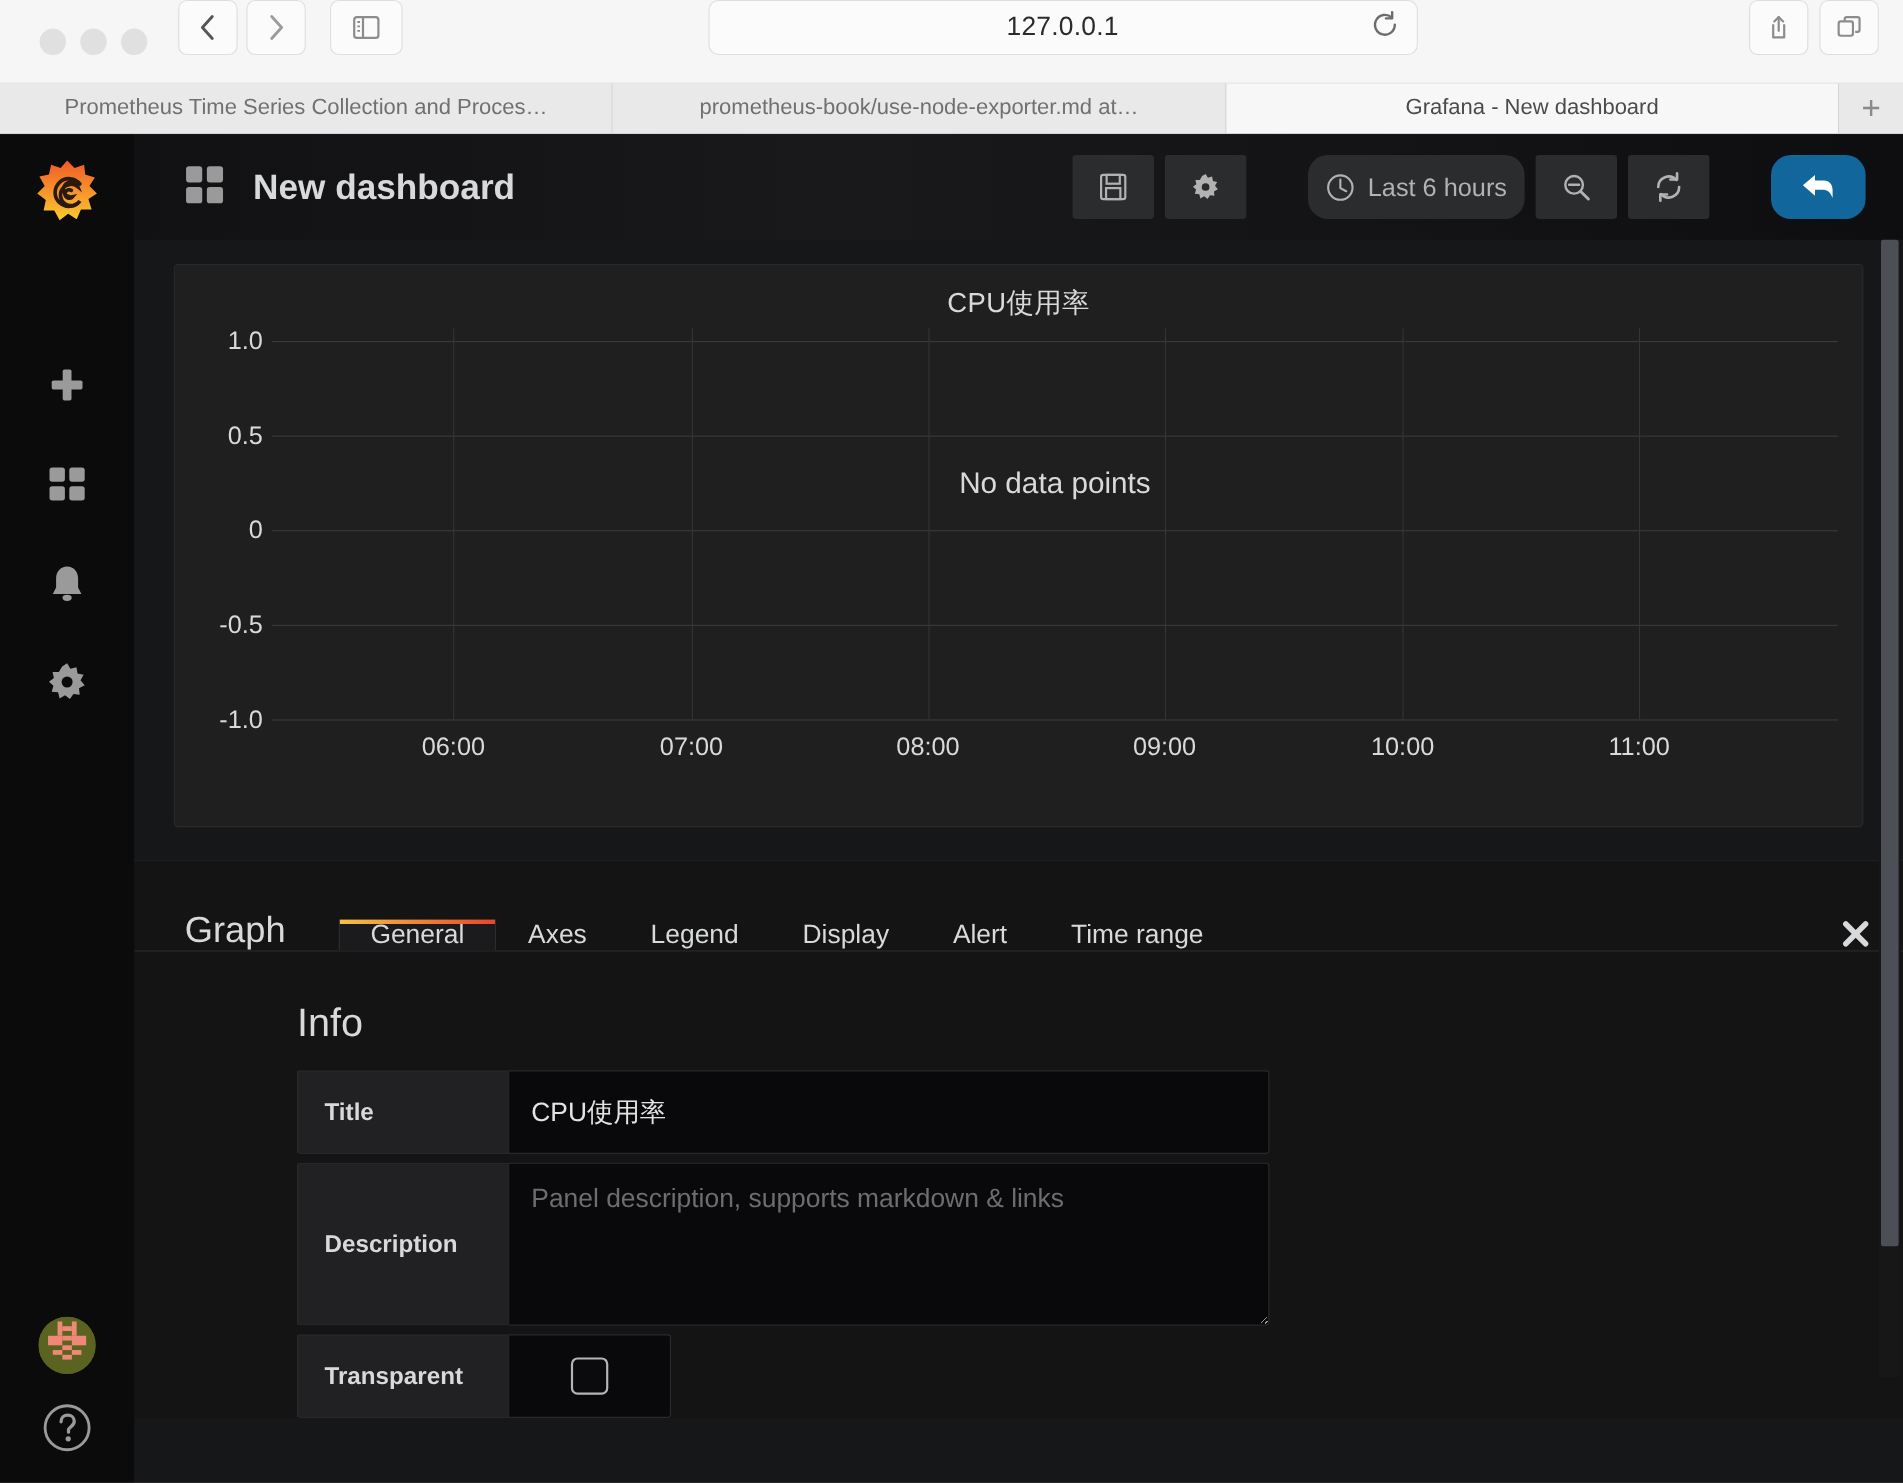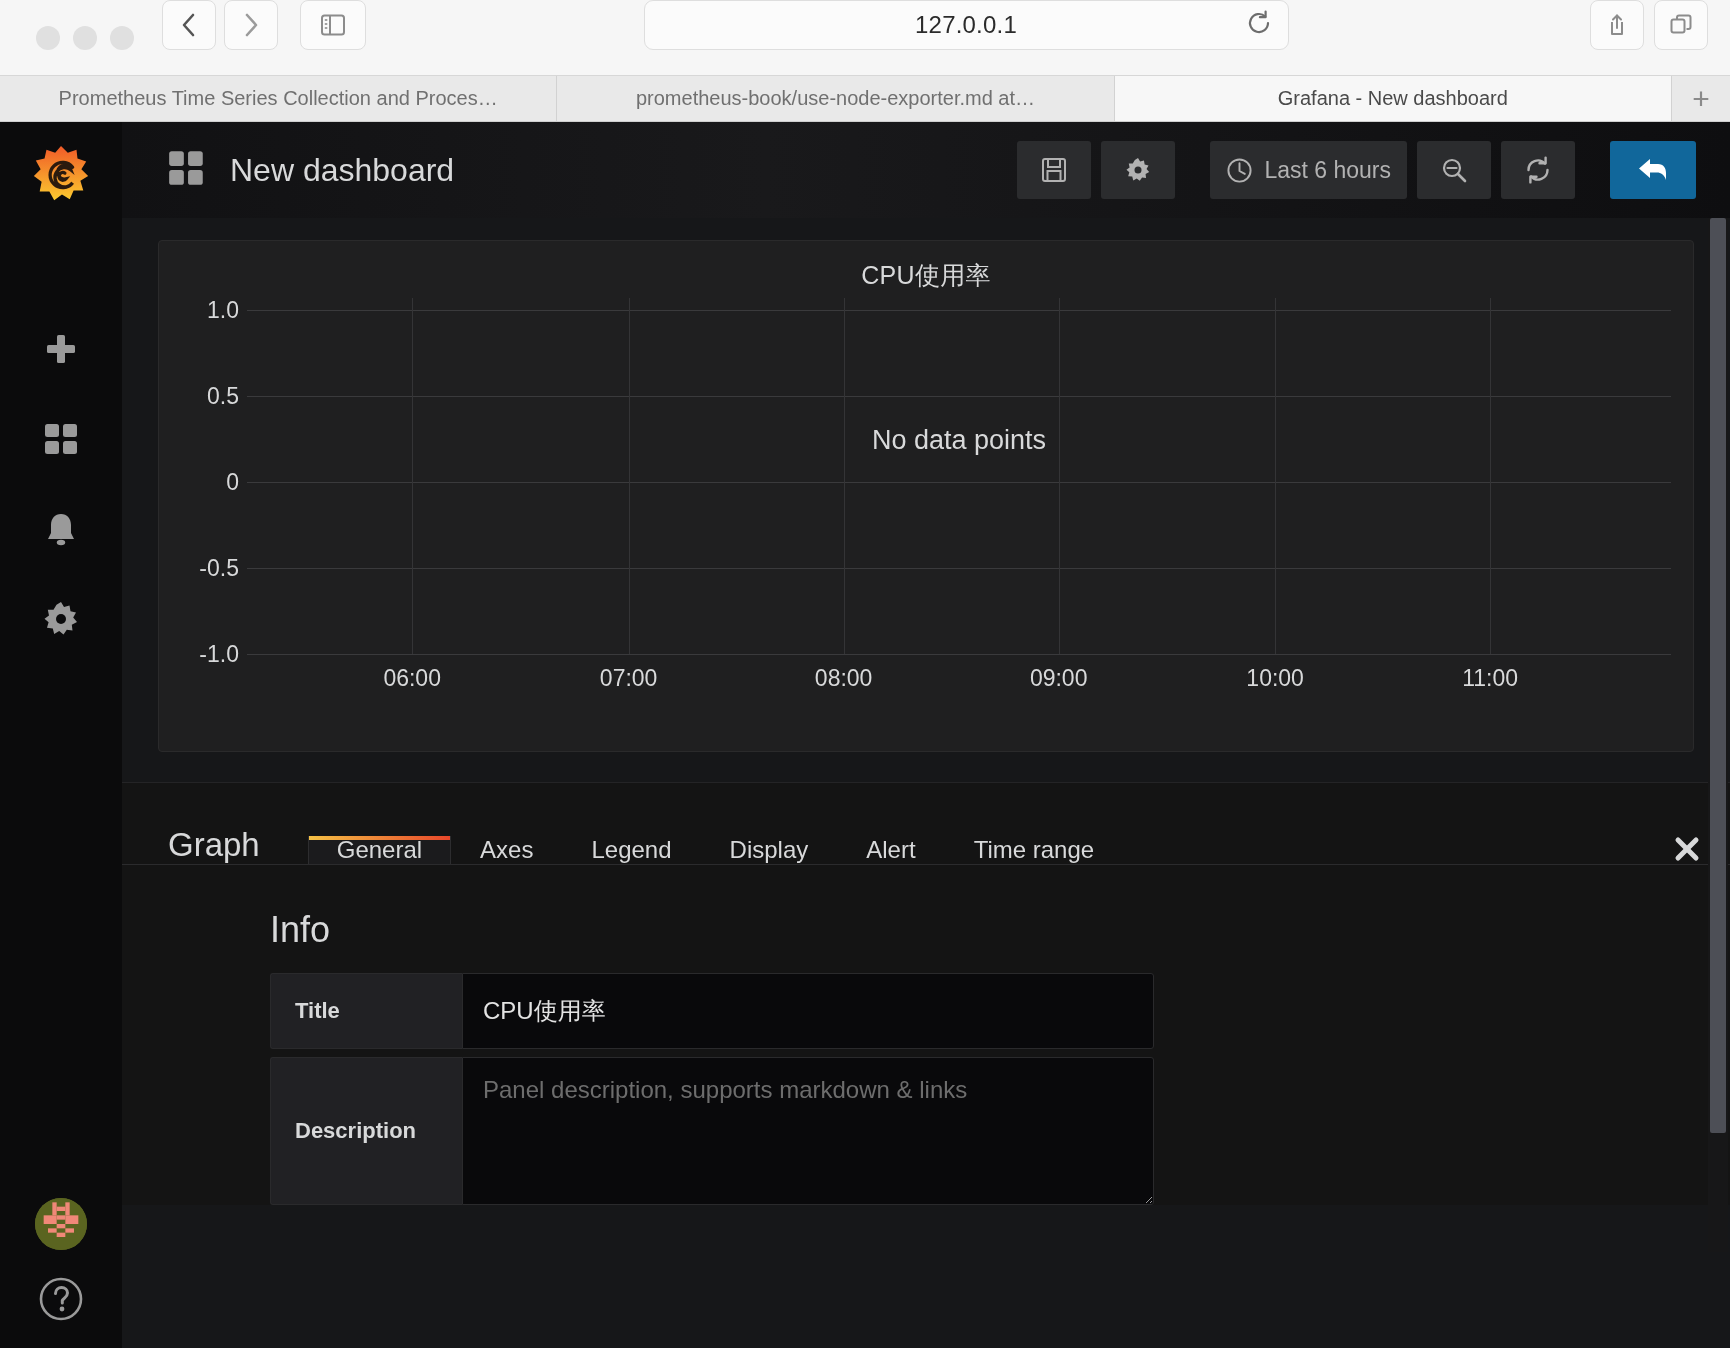--- a/index.html
+++ b/index.html
@@ -163,40 +163,40 @@
     height: 96px;
     background: linear-gradient(90deg,#111113 0%, #19191b 40%, #0e0e10 100%);
     display: flex;
     align-items: center;
     padding: 0 34px 0 44px;
   }
   .dash-title-wrap { display: flex; align-items: center; gap: 22px; }
   .dash-title {
     font-size: 32px;
     color: #d8d9da;
-    font-weight: 400;
+    font-weight: 700;
   }
   .grid-icon { color: #9a9a9a; }
 
   .hdr-spacer { flex: 1; }
   .hdr-tools { display: flex; align-items: center; gap: 10px; }
   .tbtn {
     height: 58px;
     min-width: 74px;
     padding: 0 16px;
     background: #2b2c2e;
     border: none;
     border-radius: 3px;
     color: #b2b2b2;
     display: flex; align-items: center; justify-content: center;
     gap: 11px;
     font-size: 23px;
   }
   .tbtn.primary { background: #11679b; color: #fff; min-width: 86px; }
-  .gap-l { margin-left: 25px; }
+  .gap-l { margin-left: 46px; border-radius: 18px; }
 
   
   .panel-area { padding: 22px 36px 0 36px; }
   .panel {
     background: #1f1f20;
     border: 1px solid #2a2a2b;
     border-radius: 4px;
     height: 512px;
     position: relative;
   }
@@ -660,20 +660,26 @@
           <div class="frow">
             <div class="flabel">Title</div>
             <input class="finput" value="CPU使用率" style="">
           </div>
 
           <div class="frow">
             <div class="flabel">Description</div>
             <textarea class="ftext" placeholder="Panel description, supports markdown &amp; links" style=""></textarea>
           </div>
 
+          <div class="frow">
+            <div class="flabel">Transparent</div>
+            <div class="fcheckbox-cell">
+              <div class="cbox"></div>
+            </div>
+          </div>
         </div>
       </div>
 
       <div class="scrollbar">
         <div class="scroll-thumb"></div>
       </div>
 
     </div>
   </div>
 </div>

